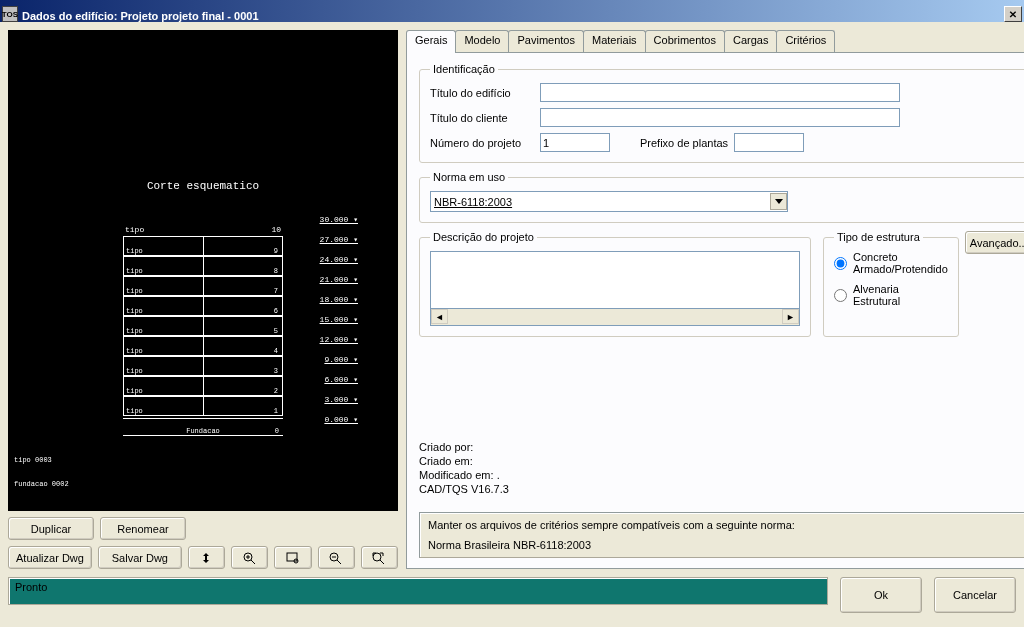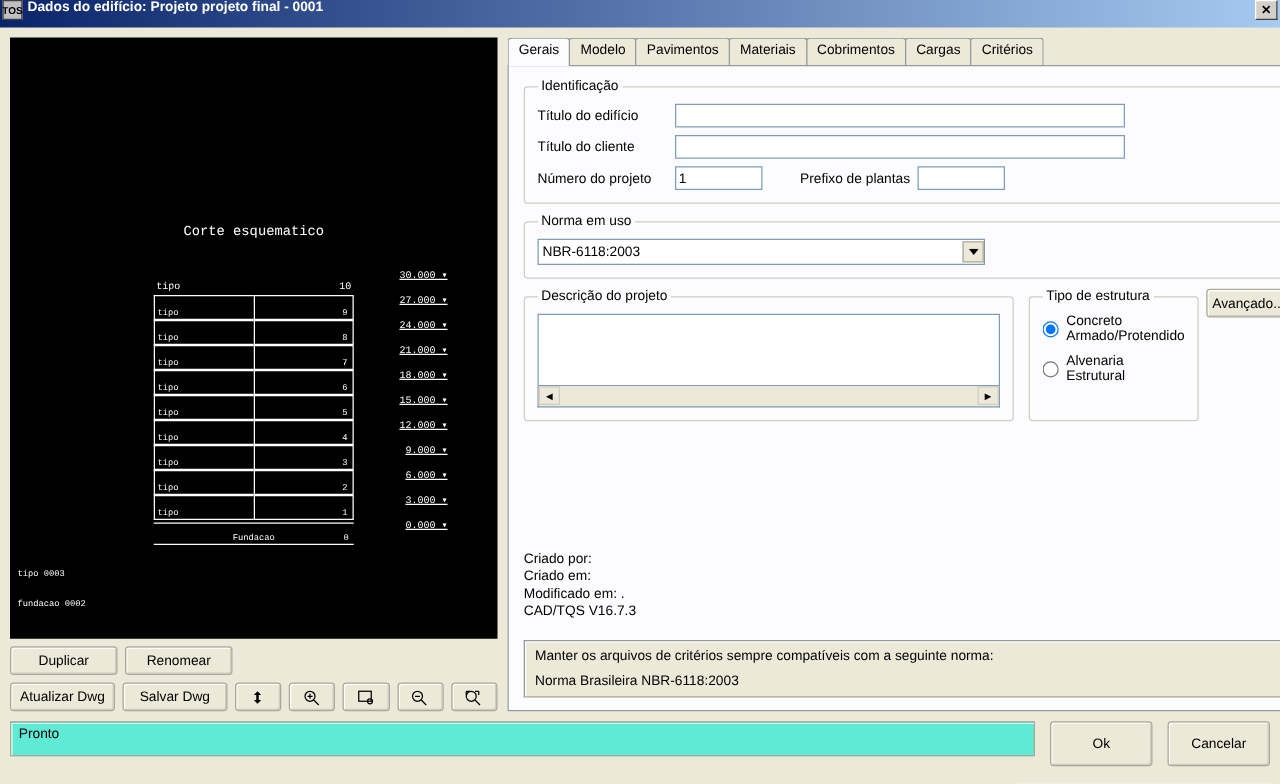--- a/index.html
+++ b/index.html
@@ -8,21 +8,21 @@
       font-size: 11px;
       background: #ece9d8;
       width: 1024px;
       height: 627px;
       overflow: hidden;
     }
     .titlebar {
       height: 22px;
       background: linear-gradient(to right, #0a246a, #a6caf0);
       display: flex;
-      align-items: flex-start;
+      align-items: flex-end;
       color: #fff;
       font-weight: bold;
       padding: 0 2px;
     }
     .titlebar-icon {
       width: 16px; height: 16px;
       background: #c0c0c0;
       border: 1px solid #404040;
       margin-right: 4px;
       display: inline-flex;
@@ -233,20 +233,21 @@
     }
     .select-input {
       height: 21px;
       border: 1px solid #7f9db9;
       background: #fff;
       font-size: 11px;
       display: flex;
       align-items: center;
       justify-content: space-between;
       padding-left: 3px;
+      text-decoration: underline;
     }
     .select-btn {
       width: 17px;
       height: 17px;
       background: #ece9d8;
       border: 1px solid #aca899;
       display: flex;
       align-items: center;
       justify-content: center;
       cursor: pointer;
@@ -313,21 +314,21 @@
     .bottom-bar {
       display: flex;
       align-items: stretch;
       padding: 0 8px 6px 8px;
       gap: 12px;
     }
     .status-sunken {
       flex: 1;
       border: 1px solid #aca899;
       box-shadow: inset 1px 1px 0 #fff;
-      background: #5eead4;
+      background: #0f766e;
       padding: 3px 6px;
       font-size: 11px;
       height: 28px;
     }
     .bottom-buttons {
       display: flex;
       gap: 12px;
       align-items: center;
     }
     .main-action {

